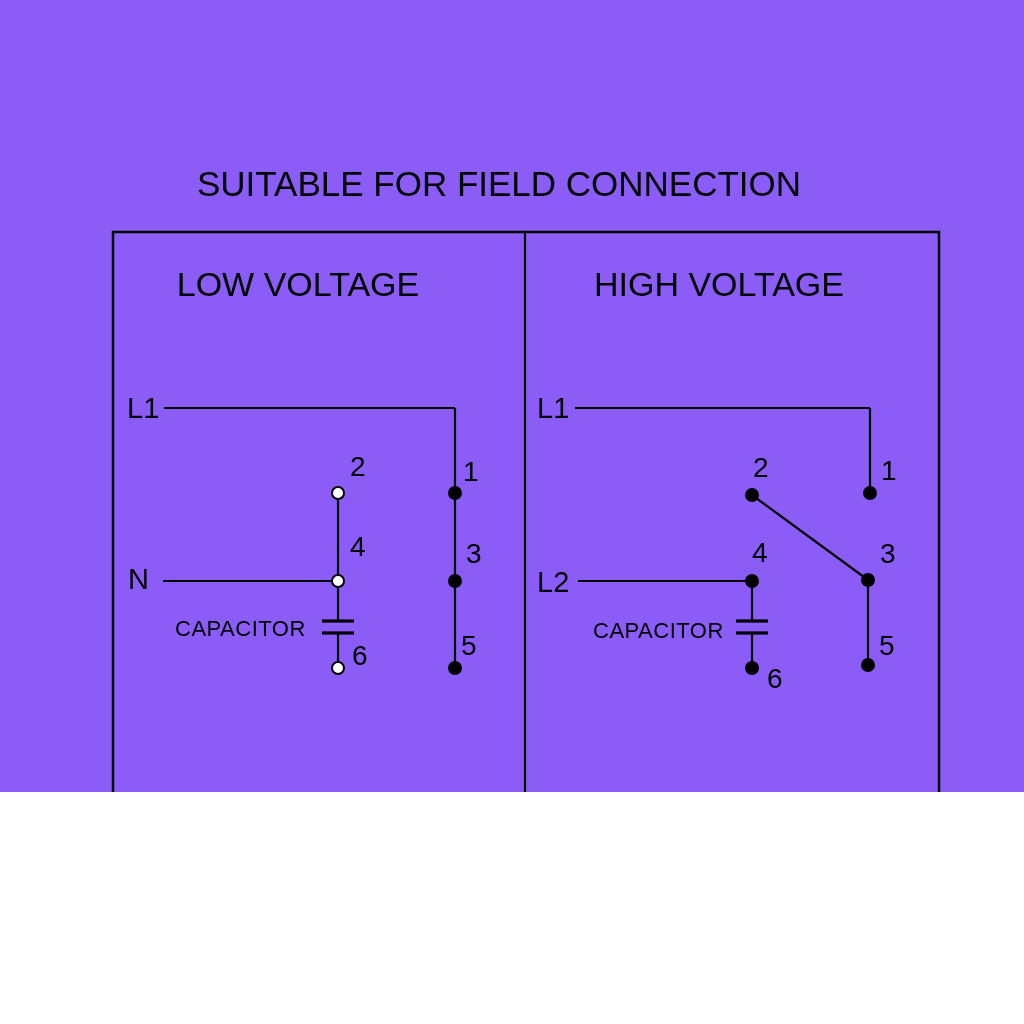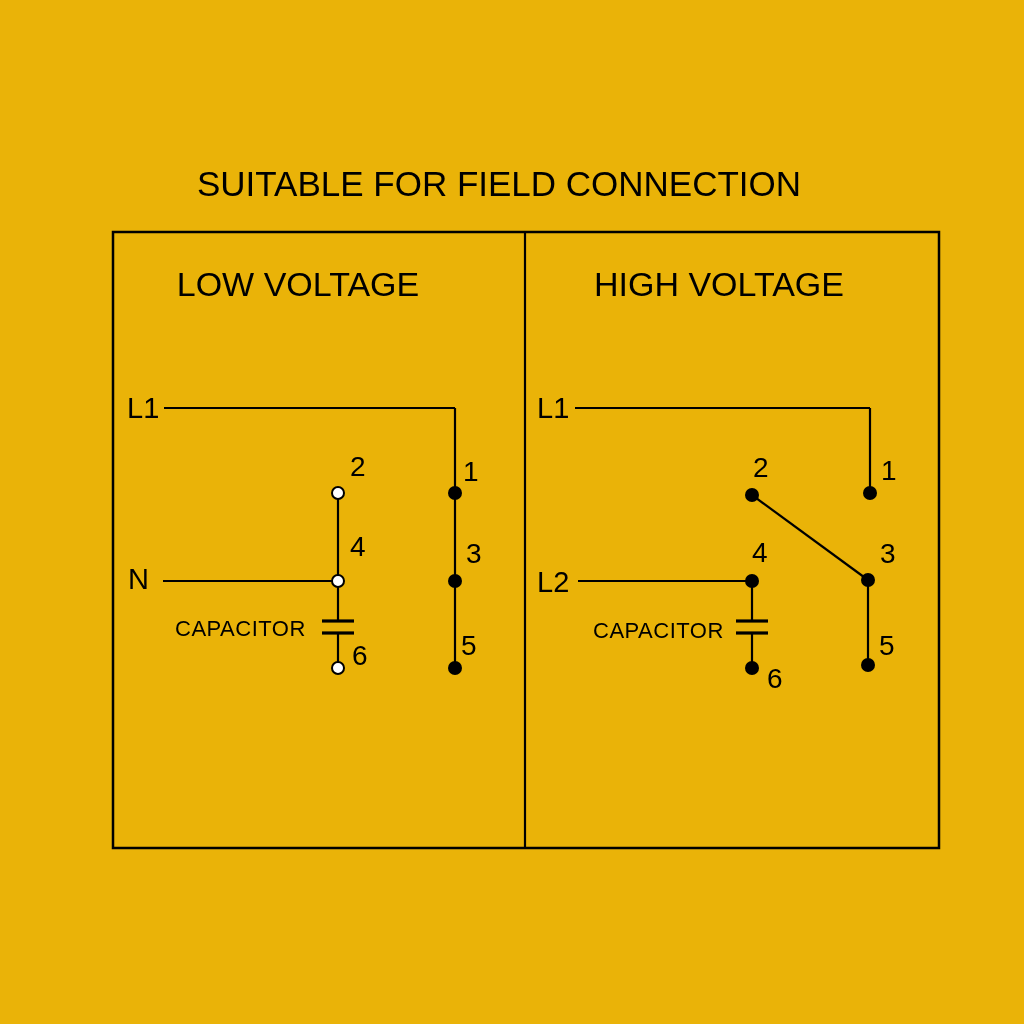--- a/index.html
+++ b/index.html
@@ -3,22 +3,22 @@
 <meta charset="utf-8">
 <style>
   html, body {
     margin: 0;
     padding: 0;
     background: #ffffff;
   }
   .canvas {
     position: relative;
     width: 1024px;
-    height: 1024px;
-    background: #eab308;
+    height: 792px;
+    background: #8b5cf6;
     overflow: hidden;
   }
   svg {
     display: block;
     font-family: "Liberation Sans", sans-serif;
   }
   .title-text   { font-size: 35px; fill: #000000; }
   .heading-text { font-size: 34px; fill: #000000; }
   .line-label   { font-size: 29px; fill: #000000; }
   .num-label    { font-size: 28px; fill: #000000; }

